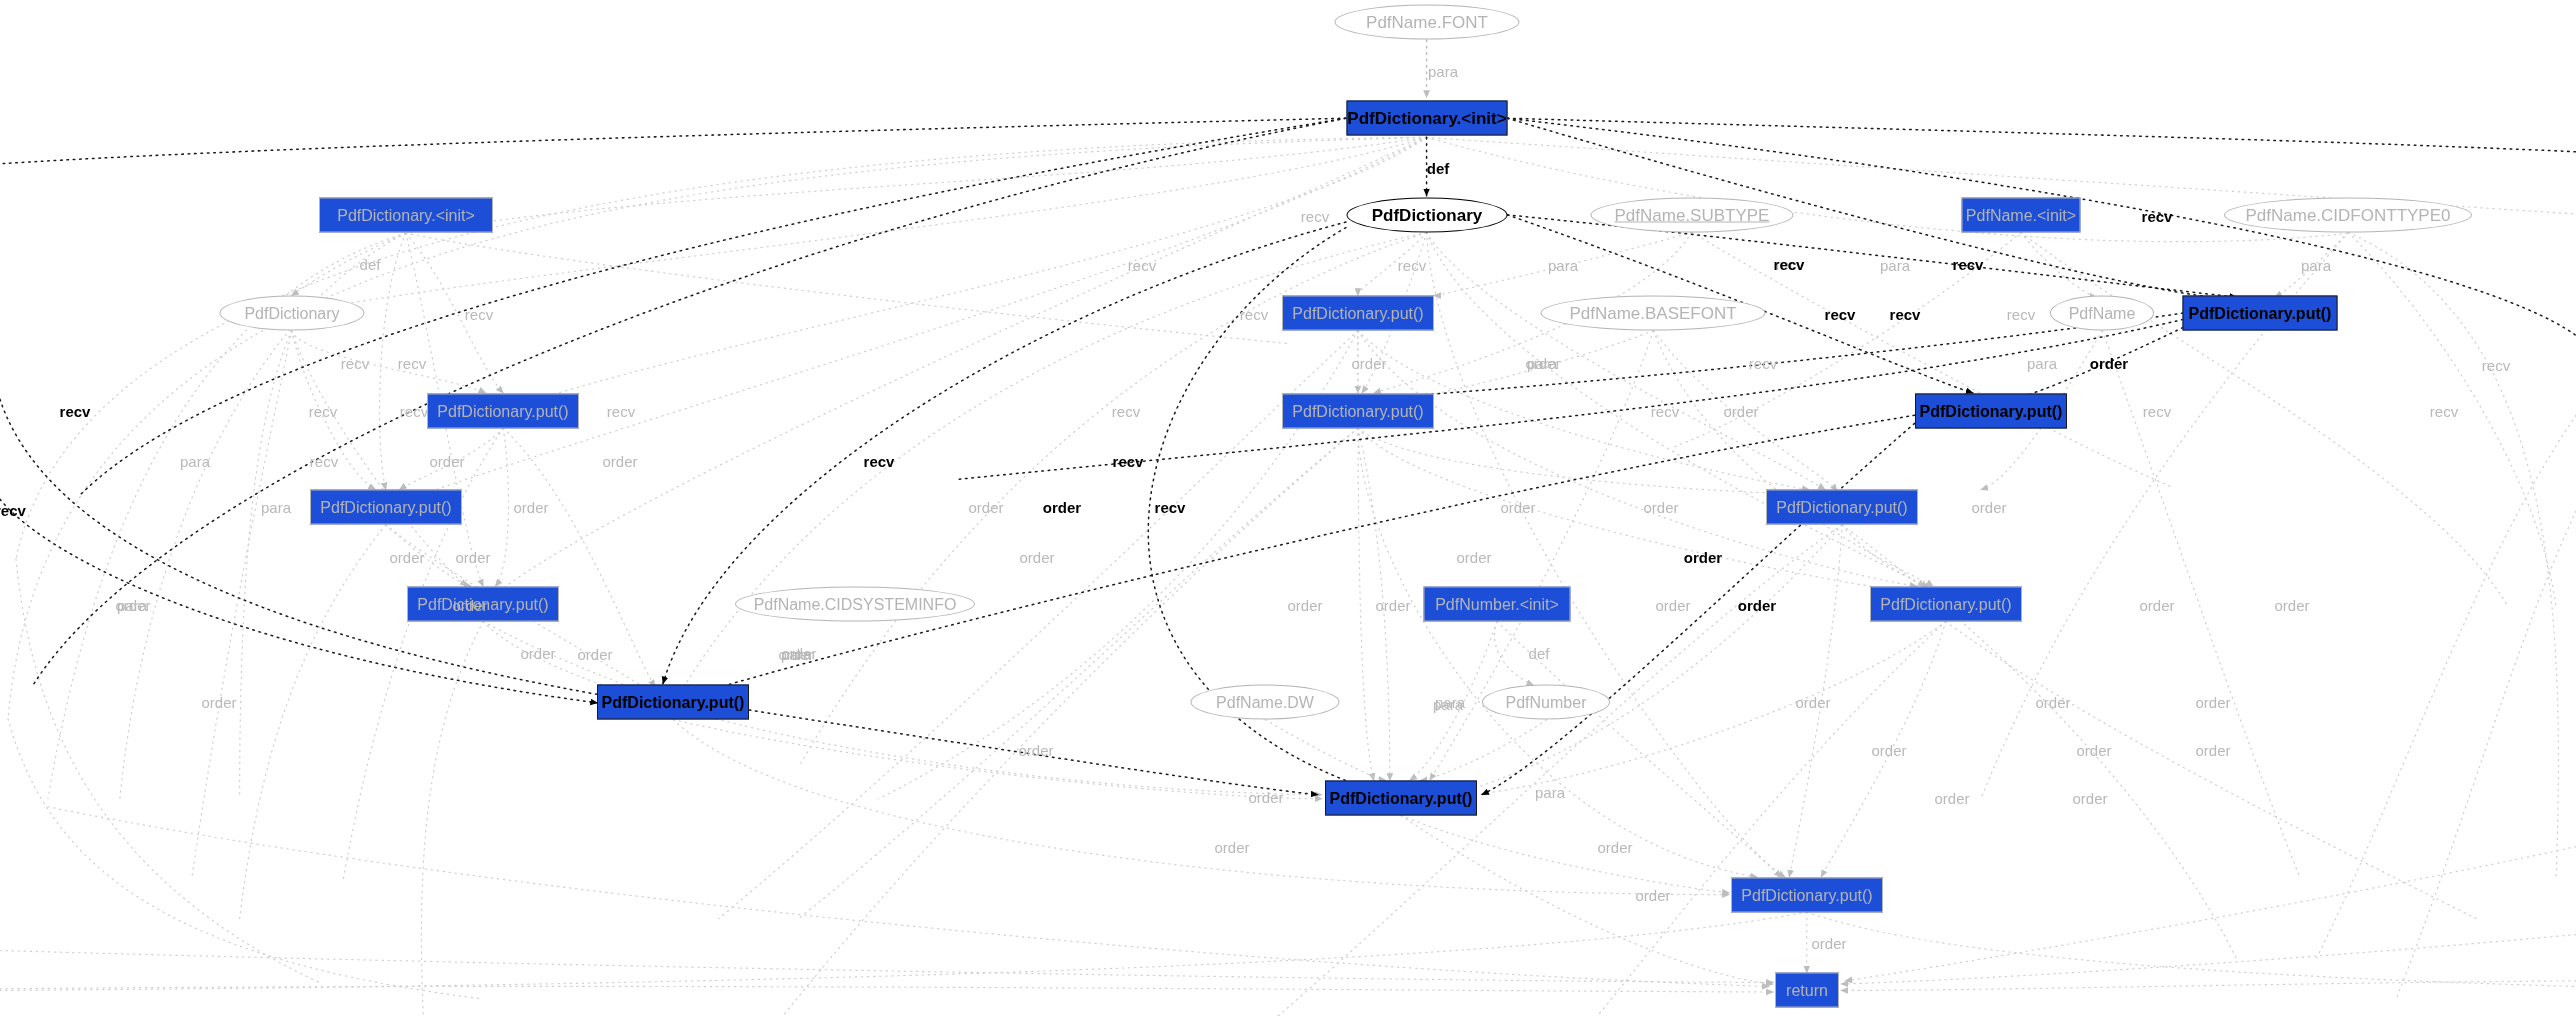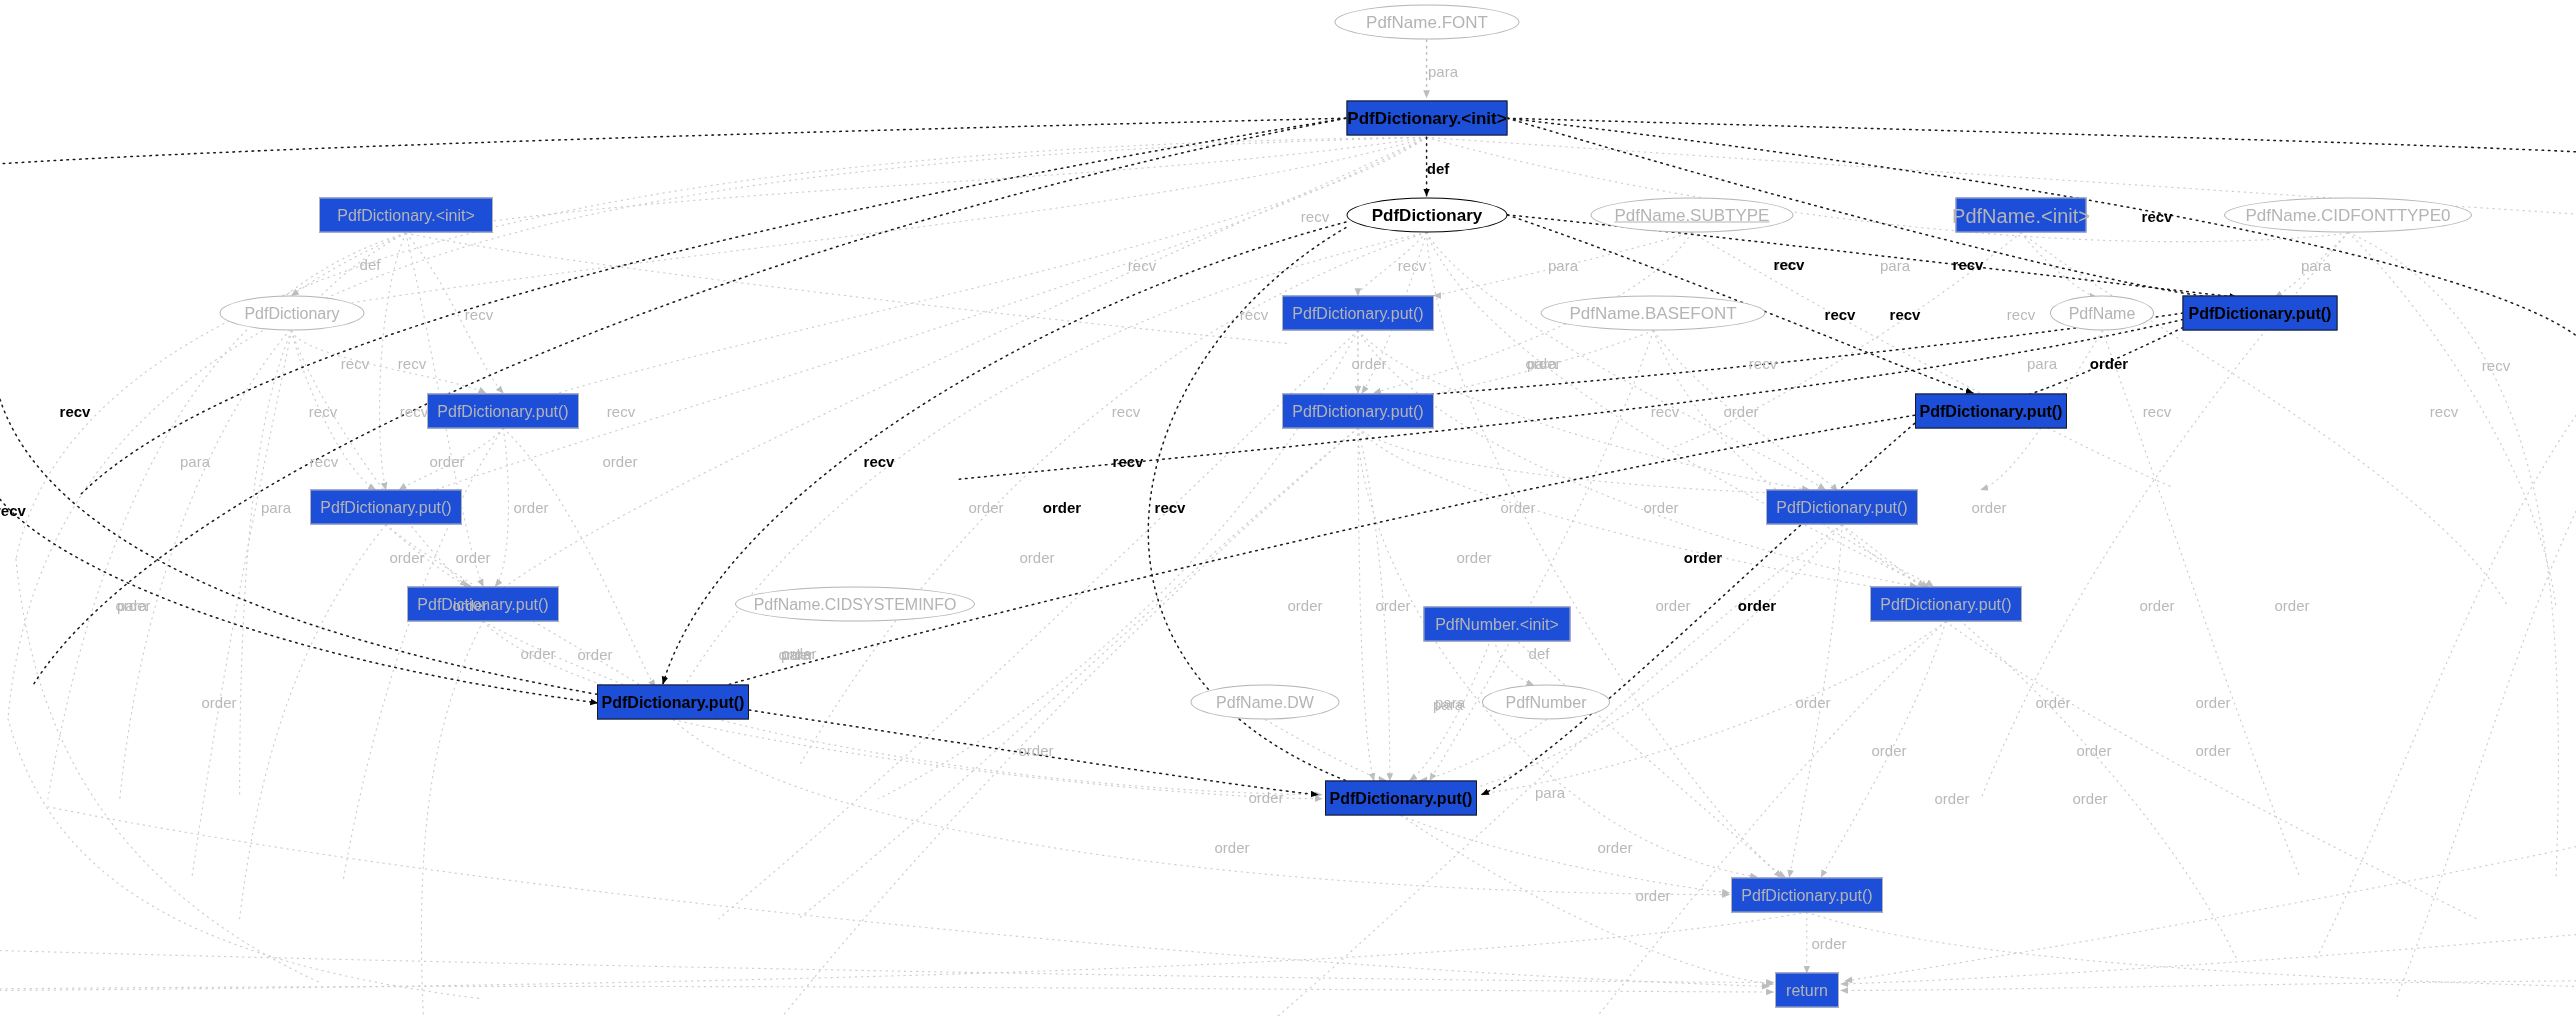--- a/index.html
+++ b/index.html
@@ -244,21 +244,21 @@
     </div>
   <div class="node ellipse" style="left:1427px; top:22.4px;   width:185px; height:35px; font-size:17px;">
       <span class="nlabel">PdfName.FONT</span>
     </div>
   <div class="node ellipse hi" style="left:1427px; top:215px;  width:161px; height:35px; font-size:17px;">
       <span class="nlabel">PdfDictionary</span>
     </div>
   <div class="node ellipse" style="left:1692px; top:215px;  width:203px; height:35px; font-size:17px;text-decoration:underline;">
       <span class="nlabel">PdfName.SUBTYPE</span>
     </div>
-  <div class="node box" style="left:2021px; top:215px;  width:131px; height:35px; font-size:20px;">
+  <div class="node box" style="left:2021px; top:215px;  width:119px; height:35px; font-size:16px;">
       <span class="nlabel">PdfName.&lt;init&gt;</span>
     </div>
   <div class="node ellipse" style="left:2348px; top:215px;  width:248px; height:35px; font-size:17px;">
       <span class="nlabel">PdfName.CIDFONTTYPE0</span>
     </div>
   <div class="node box" style="left:406px;  top:215px;  width:174px; height:35px; font-size:16px;">
       <span class="nlabel">PdfDictionary.&lt;init&gt;</span>
     </div>
   <div class="node ellipse" style="left:292px;  top:313px;  width:145px; height:35px; font-size:16px;">
       <span class="nlabel">PdfDictionary</span>
@@ -289,21 +289,21 @@
     </div>
   <div class="node box" style="left:1842px; top:507px;  width:152px; height:35px; font-size:16px;">
       <span class="nlabel">PdfDictionary.put()</span>
     </div>
   <div class="node box" style="left:483px;  top:604px;  width:152px; height:35px; font-size:16px;">
       <span class="nlabel">PdfDictionary.put()</span>
     </div>
   <div class="node ellipse" style="left:855px; top:604px;  width:240px; height:35px; font-size:16px;">
       <span class="nlabel">PdfName.CIDSYSTEMINFO</span>
     </div>
-  <div class="node box" style="left:1497px; top:604px;  width:147px; height:35px; font-size:16px;margin-top:20px;">
+  <div class="node box" style="left:1497px; top:604px;  width:147px; height:35px; font-size:16px;">
       <span class="nlabel">PdfNumber.&lt;init&gt;</span>
     </div>
   <div class="node box" style="left:1946px; top:604px;  width:152px; height:35px; font-size:16px;">
       <span class="nlabel">PdfDictionary.put()</span>
     </div>
   <div class="node ellipse" style="left:1265px; top:702px;  width:149px; height:35px; font-size:16px;">
       <span class="nlabel">PdfName.DW</span>
     </div>
   <div class="node ellipse" style="left:1546px; top:702px;  width:128px; height:35px; font-size:16px;">
       <span class="nlabel">PdfNumber</span>

